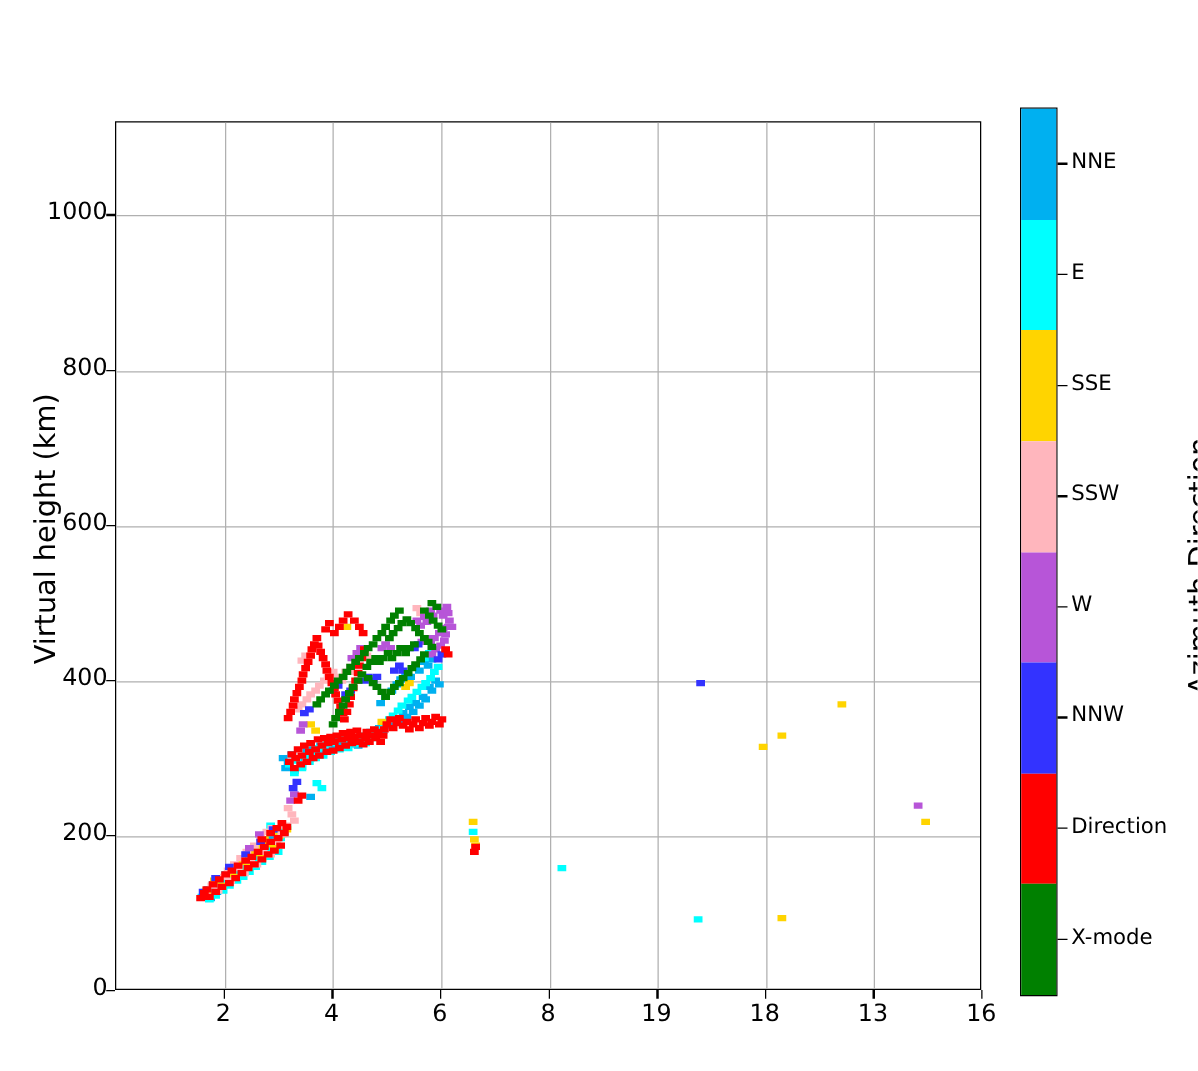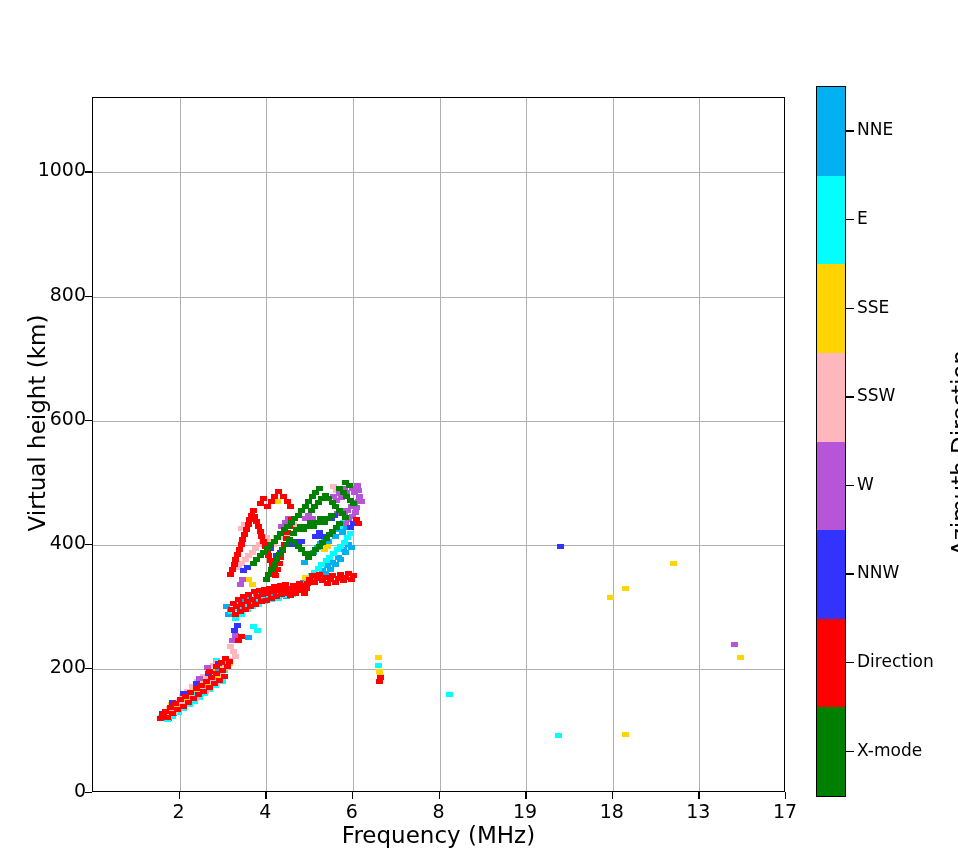--- a/index.html
+++ b/index.html
@@ -691,36 +691,35 @@
       <div class="xtick-label" style="left: 321.875px;">6</div>
       <div class="xtick-mark" style="left: 438.5px;"></div>
       <div class="xtick-label" style="left: 408.5px;">8</div>
       <div class="xtick-mark" style="left: 525.125px;"></div>
       <div class="xtick-label" style="left: 495.125px;">19</div>
       <div class="xtick-mark" style="left: 611.75px;"></div>
       <div class="xtick-label" style="left: 581.75px;">18</div>
       <div class="xtick-mark" style="left: 698.375px;"></div>
       <div class="xtick-label" style="left: 668.375px;">13</div>
       <div class="xtick-mark" style="left: 785px;"></div>
-      <div class="xtick-label" style="left: 755px;">17</div>
+      <div class="xtick-label" style="left: 755px;">16</div>
       <div class="ytick-mark" style="top: 792px;"></div>
       <div class="ytick-label" style="top: 779px;">0</div>
       <div class="ytick-mark" style="top: 667.893px;"></div>
       <div class="ytick-label" style="top: 654.893px;">200</div>
       <div class="ytick-mark" style="top: 543.786px;"></div>
       <div class="ytick-label" style="top: 530.786px;">400</div>
       <div class="ytick-mark" style="top: 419.679px;"></div>
       <div class="ytick-label" style="top: 406.679px;">600</div>
       <div class="ytick-mark" style="top: 295.571px;"></div>
       <div class="ytick-label" style="top: 282.571px;">800</div>
       <div class="ytick-mark" style="top: 171.464px;"></div>
       <div class="ytick-label" style="top: 158.464px;">1000</div>
     </div>
 
-  <div id="xaxis-label">Frequency (MHz)</div>
   <div id="yaxis-label">Virtual height (km)</div>
 
   <div id="colorbar">
       <div class="cb-seg" style="top: 0px; height: 88.625px; background: rgb(0, 176, 240);"></div>
       <div class="cb-seg" style="top: 88.625px; height: 88.625px; background: rgb(0, 255, 255);"></div>
       <div class="cb-seg" style="top: 177.25px; height: 88.625px; background: rgb(255, 212, 0);"></div>
       <div class="cb-seg" style="top: 265.875px; height: 88.625px; background: rgb(255, 182, 189);"></div>
       <div class="cb-seg" style="top: 354.5px; height: 88.625px; background: rgb(183, 85, 216);"></div>
       <div class="cb-seg" style="top: 443.125px; height: 88.625px; background: rgb(51, 51, 255);"></div>
       <div class="cb-seg" style="top: 531.75px; height: 88.625px; background: rgb(255, 0, 0);"></div>

